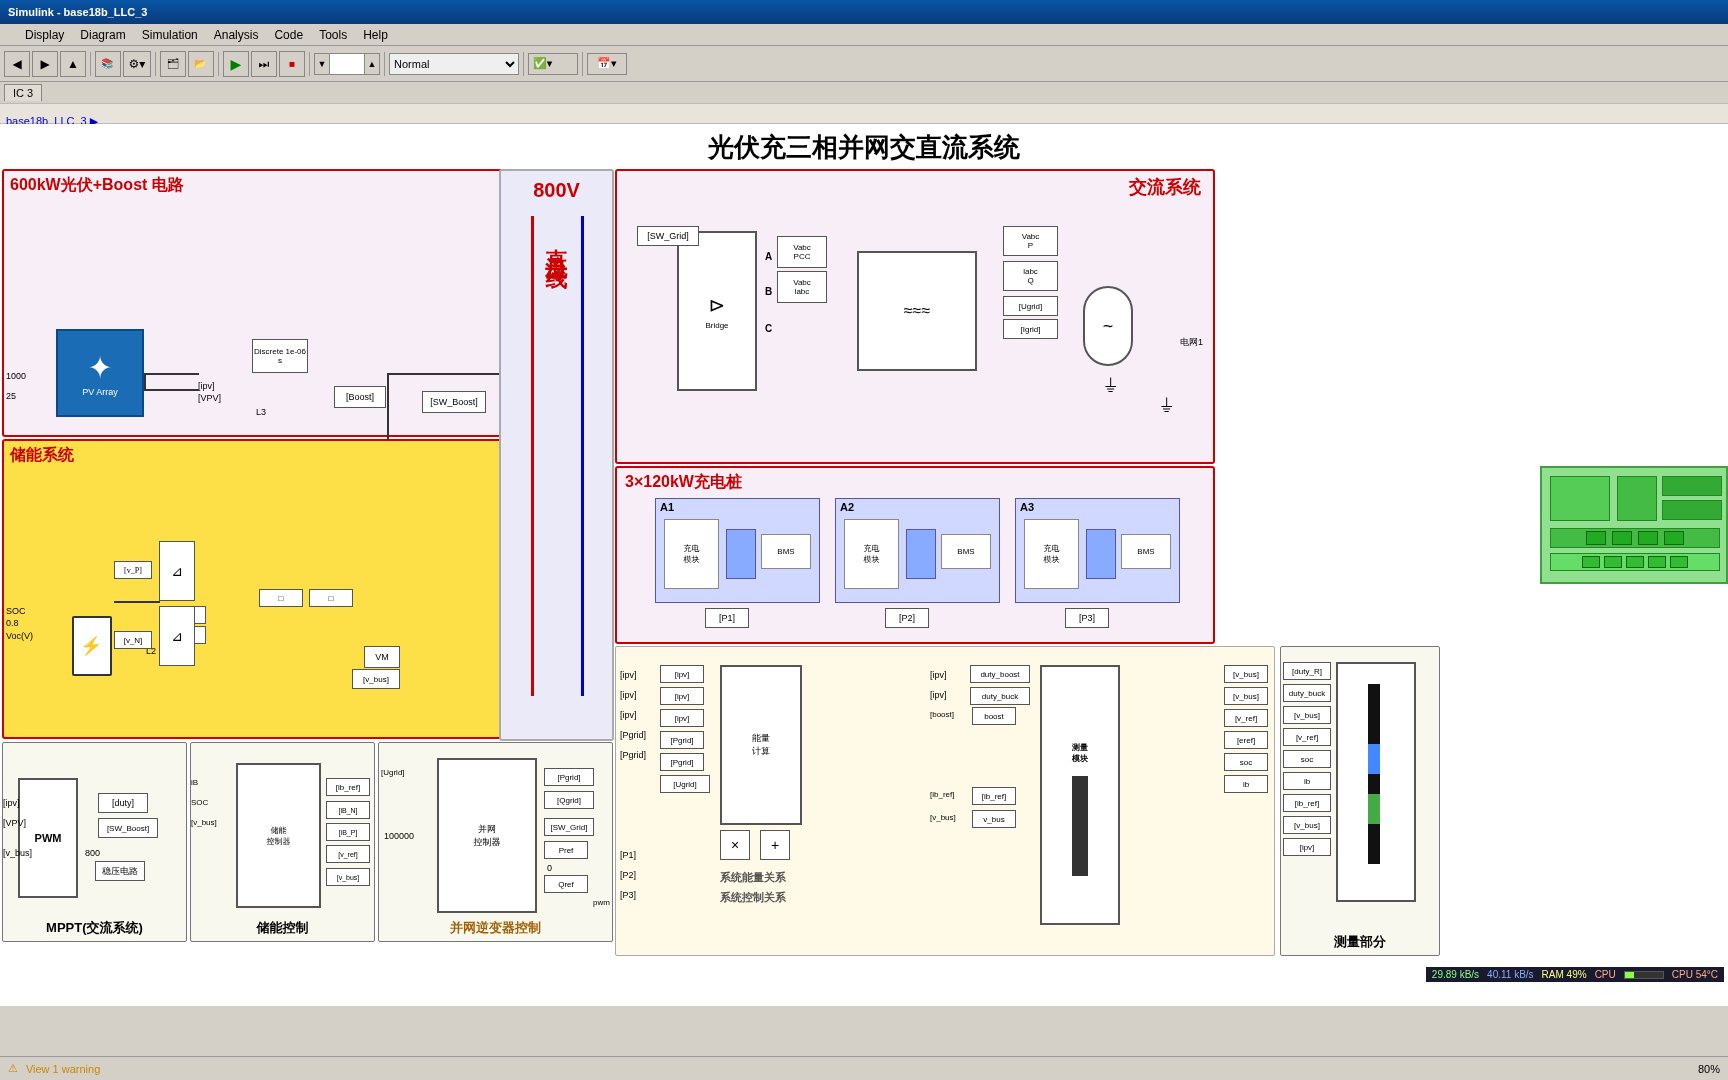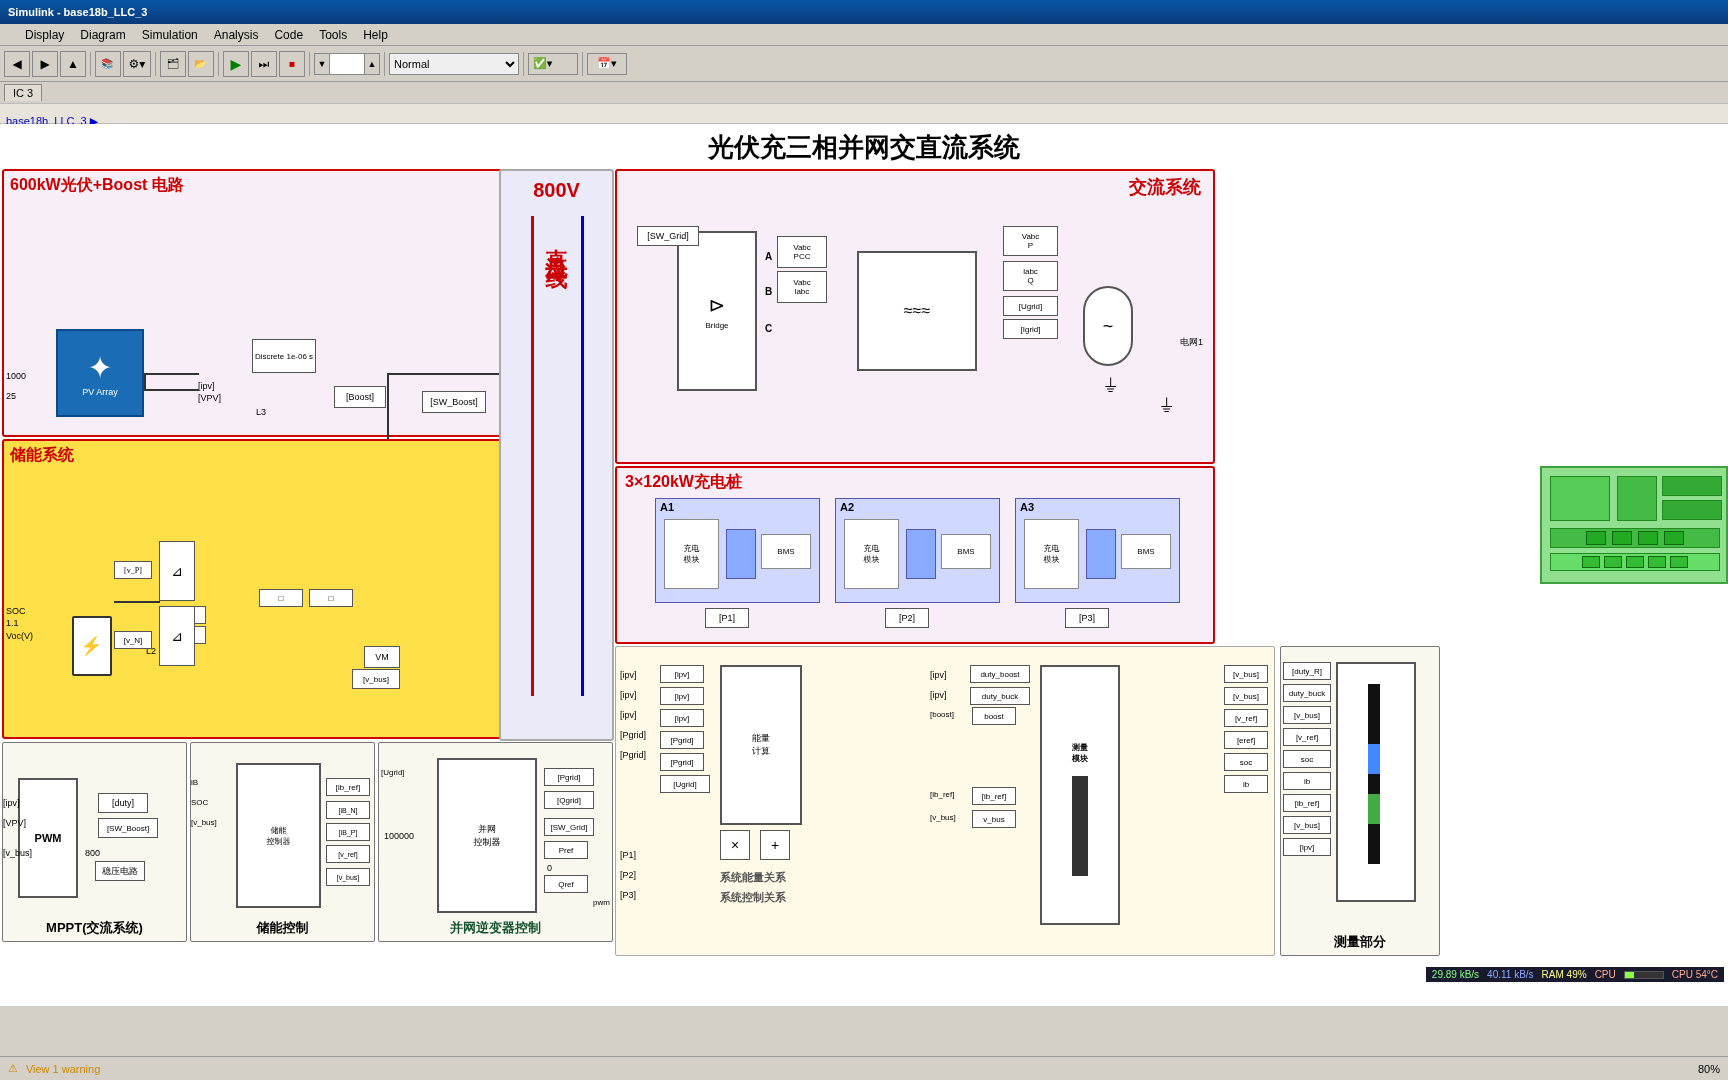--- a/index.html
+++ b/index.html
@@ -65,21 +65,21 @@
   <div style="position:absolute; top:6px; left:50%; transform:translateX(-50%); font-size:26px; font-weight:bold; color:#000; white-space:nowrap;">光伏充三相并网交直流系统</div>
 
   <div style="position:absolute; left:2px; top:45px; width:500px; height:268px; border:2px solid #cc0000; background:#f8eef8; border-radius:3px;">
     <span style="position:absolute; top:4px; left:6px; font-size:16px; font-weight:bold; color:#cc0000;">600kW光伏+Boost 电路</span>
 
     <div style="position:absolute; left:52px; top:158px; width:88px; height:88px; background:#1a6cb5; border:2px solid #0a4a8a; display:flex; flex-direction:column; align-items:center; justify-content:center; cursor:pointer;">
       <span style="font-size:30px; color:white;">✦</span>
       <span style="font-size:9px; color:white; margin-top:2px;">PV Array</span>
     </div>
 
-    <div style="position:absolute; left:248px; top:168px; width:64px; height:34px; background:white; border:1.5px solid #555; display:flex; align-items:center; justify-content:center; cursor:pointer; font-size:8px; text-align:center;">Discrete
+    <div style="position:absolute; left:248px; top:168px; width:56px; height:34px; background:white; border:1.5px solid #555; display:flex; align-items:center; justify-content:center; cursor:pointer; font-size:8px; text-align:center;">Discrete
 1e-06 s</div>
 
     <span style="position:absolute; left:198px; top:285px; font-size:9px;">RC3</span>
 
     <span style="position:absolute; left:252px; top:236px; font-size:9px;">L3</span>
 
     <span style="position:absolute; left:194px; top:210px; font-size:9px;">[ipv]</span>
     <span style="position:absolute; left:194px; top:222px; font-size:9px;">[VPV]</span>
 
     <div style="position:absolute; left:330px; top:215px; width:52px; height:22px; background:white; border:1px solid #555; display:flex; align-items:center; justify-content:center; cursor:pointer; font-size:9px;">[Boost]</div>
@@ -104,21 +104,21 @@
 
     <div style="position:absolute; left:68px; top:175px; width:40px; height:60px; background:white; border:2.5px solid #333; border-radius:2px; cursor:pointer; display:flex; align-items:center; justify-content:center; font-size:18px;">⚡</div>
 
     <span style="position:absolute; left:142px; top:205px; font-size:9px;">L2</span>
 
     <div style="position:absolute; left:360px; top:205px; width:36px; height:22px; background:white; border:1px solid #555; display:flex; align-items:center; justify-content:center; cursor:pointer; font-size:9px;">VM</div>
 
     <div style="position:absolute; left:348px; top:228px; width:48px; height:20px; background:white; border:1px solid #555; display:flex; align-items:center; justify-content:center; cursor:pointer; font-size:8px;">[v_bus]</div>
 
     <span style="position:absolute; left:2px; top:165px; font-size:9px;">SOC</span>
-    <span style="position:absolute; left:2px; top:177px; font-size:9px;">1.1</span>
+    <span style="position:absolute; left:2px; top:177px; font-size:9px;">0.8</span>
     <span style="position:absolute; left:2px; top:190px; font-size:9px;">Voc(V)</span>
 
     <div style="position:absolute; left:158px; top:165px; width:44px; height:18px; background:white; border:1px solid #555; display:flex; align-items:center; justify-content:center; cursor:pointer; font-size:8px;">[ib_P]</div>
 
     <div style="position:absolute; left:158px; top:185px; width:44px; height:18px; background:white; border:1px solid #555; display:flex; align-items:center; justify-content:center; cursor:pointer; font-size:8px;">[ib_N]</div>
 
     <div style="position:absolute; left:110px; top:120px; width:38px; height:18px; background:white; border:1px solid #555; display:flex; align-items:center; justify-content:center; cursor:pointer; font-size:8px;font-family:Liberation Serif, serif;">[v_P]</div>
 
     <div style="position:absolute; left:110px; top:190px; width:38px; height:18px; background:white; border:1px solid #555; display:flex; align-items:center; justify-content:center; cursor:pointer; font-size:8px;">[v_N]</div>
 
@@ -237,21 +237,21 @@
 
     <div style="position:absolute; left:135px; top:35px; width:44px; height:18px; background:white; border:1px solid #555; display:flex; align-items:center; justify-content:center; cursor:pointer; font-size:8px;">[ib_ref]</div>
 
     <div style="position:absolute; left:135px; top:58px; width:44px; height:18px; background:white; border:1px solid #555; display:flex; align-items:center; justify-content:center; cursor:pointer; font-size:7px;">[iB_N]</div>
     <div style="position:absolute; left:135px; top:80px; width:44px; height:18px; background:white; border:1px solid #555; display:flex; align-items:center; justify-content:center; cursor:pointer; font-size:7px;">[iB_P]</div>
     <div style="position:absolute; left:135px; top:102px; width:44px; height:18px; background:white; border:1px solid #555; display:flex; align-items:center; justify-content:center; cursor:pointer; font-size:7px;">[v_ref]</div>
     <div style="position:absolute; left:135px; top:125px; width:44px; height:18px; background:white; border:1px solid #555; display:flex; align-items:center; justify-content:center; cursor:pointer; font-size:7px;">[v_bus]</div>
   </div>
 
   <div style="position:absolute; left:378px; top:618px; width:235px; height:200px; border:1.5px solid #777; background:#f8f8ee; border-radius:2px;">
-    <span style="position:absolute; bottom:4px; left:50%; transform:translateX(-50%); font-size:13px; font-weight:bold; color:#14532d; white-space:nowrap;">并网逆变器控制</span>
+    <span style="position:absolute; bottom:4px; left:50%; transform:translateX(-50%); font-size:13px; font-weight:bold; color:#a16207; white-space:nowrap;">并网逆变器控制</span>
 
     <div style="position:absolute; left:58px; top:15px; width:100px; height:155px; background:white; border:2px solid #555; cursor:pointer; display:flex; align-items:center; justify-content:center; font-size:9px; text-align:center;">并网<br>控制器</div>
 
     <span style="position:absolute; left:5px; top:88px; font-size:9px;">100000</span>
 
     <span style="position:absolute; left:2px; top:25px; font-size:8px;">[Ugrid]</span>
 
     <div style="position:absolute; left:165px; top:25px; width:50px; height:18px; background:white; border:1px solid #555; display:flex; align-items:center; justify-content:center; cursor:pointer; font-size:8px;">[Pgrid]</div>
     <div style="position:absolute; left:165px; top:48px; width:50px; height:18px; background:white; border:1px solid #555; display:flex; align-items:center; justify-content:center; cursor:pointer; font-size:8px;">[Qgrid]</div>
     <div style="position:absolute; left:165px; top:75px; width:50px; height:18px; background:white; border:1px solid #555; display:flex; align-items:center; justify-content:center; cursor:pointer; font-size:8px;">[SW_Grid]</div>

